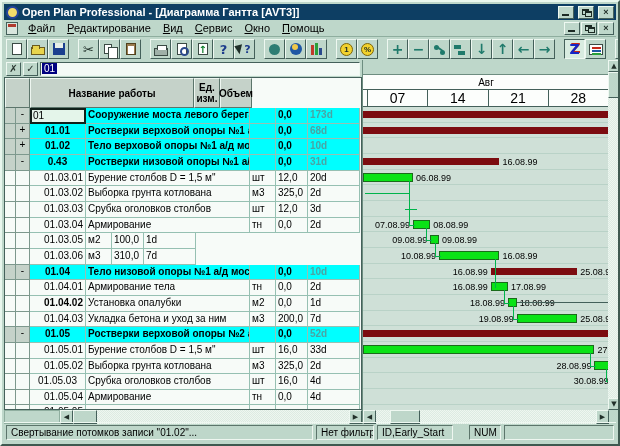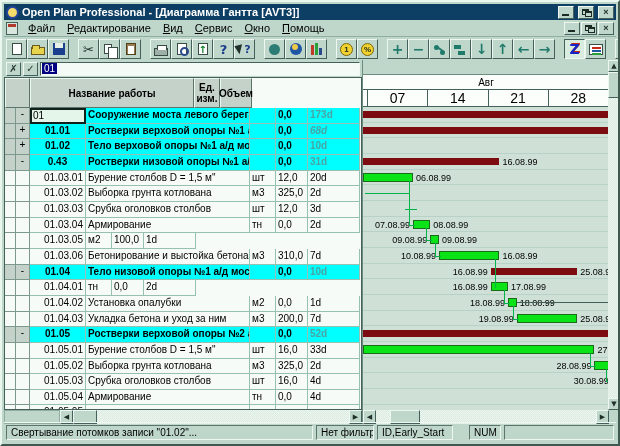--- a/index.html
+++ b/index.html
@@ -301,21 +301,21 @@
               <div class="tcell" style="width: 32px;">0,0</div>
               <div class="tcell dur-sum" style="width: 52px;">173d</div>
             </div>
             <div class="trow row-sum">
               <div class="tcell c-a" style="width: 11px;"></div>
               <div class="tcell c-b" style="width: 14px;">+</div>
               <div class="tcell id-sum" style="width: 56px;">01.01</div>
               <div class="tcell" style="width: 164px;">Ростверки верховой опоры №1 а/д</div>
               <div class="tcell" style="width: 26px;"></div>
               <div class="tcell" style="width: 32px;">0,0</div>
-              <div class="tcell dur-sum" style="width: 52px; font-style: italic;">68d</div>
+              <div class="tcell dur-sum" style="width: 52px;">68d</div>
             </div>
             <div class="trow row-sum">
               <div class="tcell c-a" style="width: 11px;"></div>
               <div class="tcell c-b" style="width: 14px;">+</div>
               <div class="tcell id-sum" style="width: 56px;">01.02</div>
               <div class="tcell" style="width: 164px;">Тело верховой опоры №1 а/д моста</div>
               <div class="tcell" style="width: 26px;"></div>
               <div class="tcell" style="width: 32px;">0,0</div>
               <div class="tcell dur-sum" style="width: 52px;">10d</div>
             </div>
@@ -369,46 +369,46 @@
               <div class="tcell c-b" style="width: 14px;"></div>
               <div class="tcell id-leaf" style="width: 56px;">01.03.05</div>
               <div class="tcell" style="width: 26px;">м2</div>
               <div class="tcell" style="width: 32px;">100,0</div>
               <div class="tcell" style="width: 52px;">1d</div>
             </div>
             <div class="trow row-norm">
               <div class="tcell c-a" style="width: 11px;"></div>
               <div class="tcell c-b" style="width: 14px;"></div>
               <div class="tcell id-leaf" style="width: 56px;">01.03.06</div>
-              <div class="tcell" style="width: 164px;">Бетонирование и выстойка бетона</div>
               <div class="tcell" style="width: 26px;">м3</div>
               <div class="tcell" style="width: 32px;">310,0</div>
               <div class="tcell" style="width: 52px;">7d</div>
             </div>
             <div class="trow row-sum">
               <div class="tcell c-a" style="width: 11px;"></div>
               <div class="tcell c-b" style="width: 14px;">-</div>
               <div class="tcell id-sum" style="width: 56px;">01.04</div>
               <div class="tcell" style="width: 164px;">Тело низовой опоры №1 а/д моста</div>
               <div class="tcell" style="width: 26px;"></div>
               <div class="tcell" style="width: 32px;">0,0</div>
               <div class="tcell dur-sum" style="width: 52px;">10d</div>
             </div>
             <div class="trow row-norm">
               <div class="tcell c-a" style="width: 11px;"></div>
               <div class="tcell c-b" style="width: 14px;"></div>
               <div class="tcell id-leaf" style="width: 56px;">01.04.01</div>
+              <div class="tcell" style="width: 164px;">Армирование тела</div>
               <div class="tcell" style="width: 26px;">тн</div>
               <div class="tcell" style="width: 32px;">0,0</div>
               <div class="tcell" style="width: 52px;">2d</div>
             </div>
             <div class="trow row-norm">
               <div class="tcell c-a" style="width: 11px;"></div>
               <div class="tcell c-b" style="width: 14px;"></div>
-              <div class="tcell id-leaf" style="width: 56px;">01.04.02</div>
+              <div class="tcell id-leaf" style="width: 56px; font-weight: bold;">01.04.02</div>
               <div class="tcell" style="width: 164px;">Установка опалубки</div>
               <div class="tcell" style="width: 26px;">м2</div>
               <div class="tcell" style="width: 32px;">0,0</div>
               <div class="tcell" style="width: 52px;">1d</div>
             </div>
             <div class="trow row-norm">
               <div class="tcell c-a" style="width: 11px;"></div>
               <div class="tcell c-b" style="width: 14px;"></div>
               <div class="tcell id-leaf" style="width: 56px;">01.04.03</div>
               <div class="tcell" style="width: 164px;">Укладка бетона и уход за ним</div>
@@ -439,21 +439,21 @@
               <div class="tcell c-b" style="width: 14px;"></div>
               <div class="tcell id-leaf" style="width: 56px;">01.05.02</div>
               <div class="tcell" style="width: 164px;">Выборка грунта котлована</div>
               <div class="tcell" style="width: 26px;">м3</div>
               <div class="tcell" style="width: 32px;">325,0</div>
               <div class="tcell" style="width: 52px;">2d</div>
             </div>
             <div class="trow row-norm">
               <div class="tcell c-a" style="width: 11px;"></div>
               <div class="tcell c-b" style="width: 14px;"></div>
-              <div class="tcell id-leaf" style="width: 56px;">01.05.03</div>
+              <div class="tcell id-leaf" style="width: 56px; text-align: center;">01.05.03</div>
               <div class="tcell" style="width: 164px;">Срубка оголовков столбов</div>
               <div class="tcell" style="width: 26px;">шт</div>
               <div class="tcell" style="width: 32px;">16,0</div>
               <div class="tcell" style="width: 52px;">4d</div>
             </div>
             <div class="trow row-norm">
               <div class="tcell c-a" style="width: 11px;"></div>
               <div class="tcell c-b" style="width: 14px;"></div>
               <div class="tcell id-leaf" style="width: 56px;">01.05.04</div>
               <div class="tcell" style="width: 164px;">Армирование</div>

